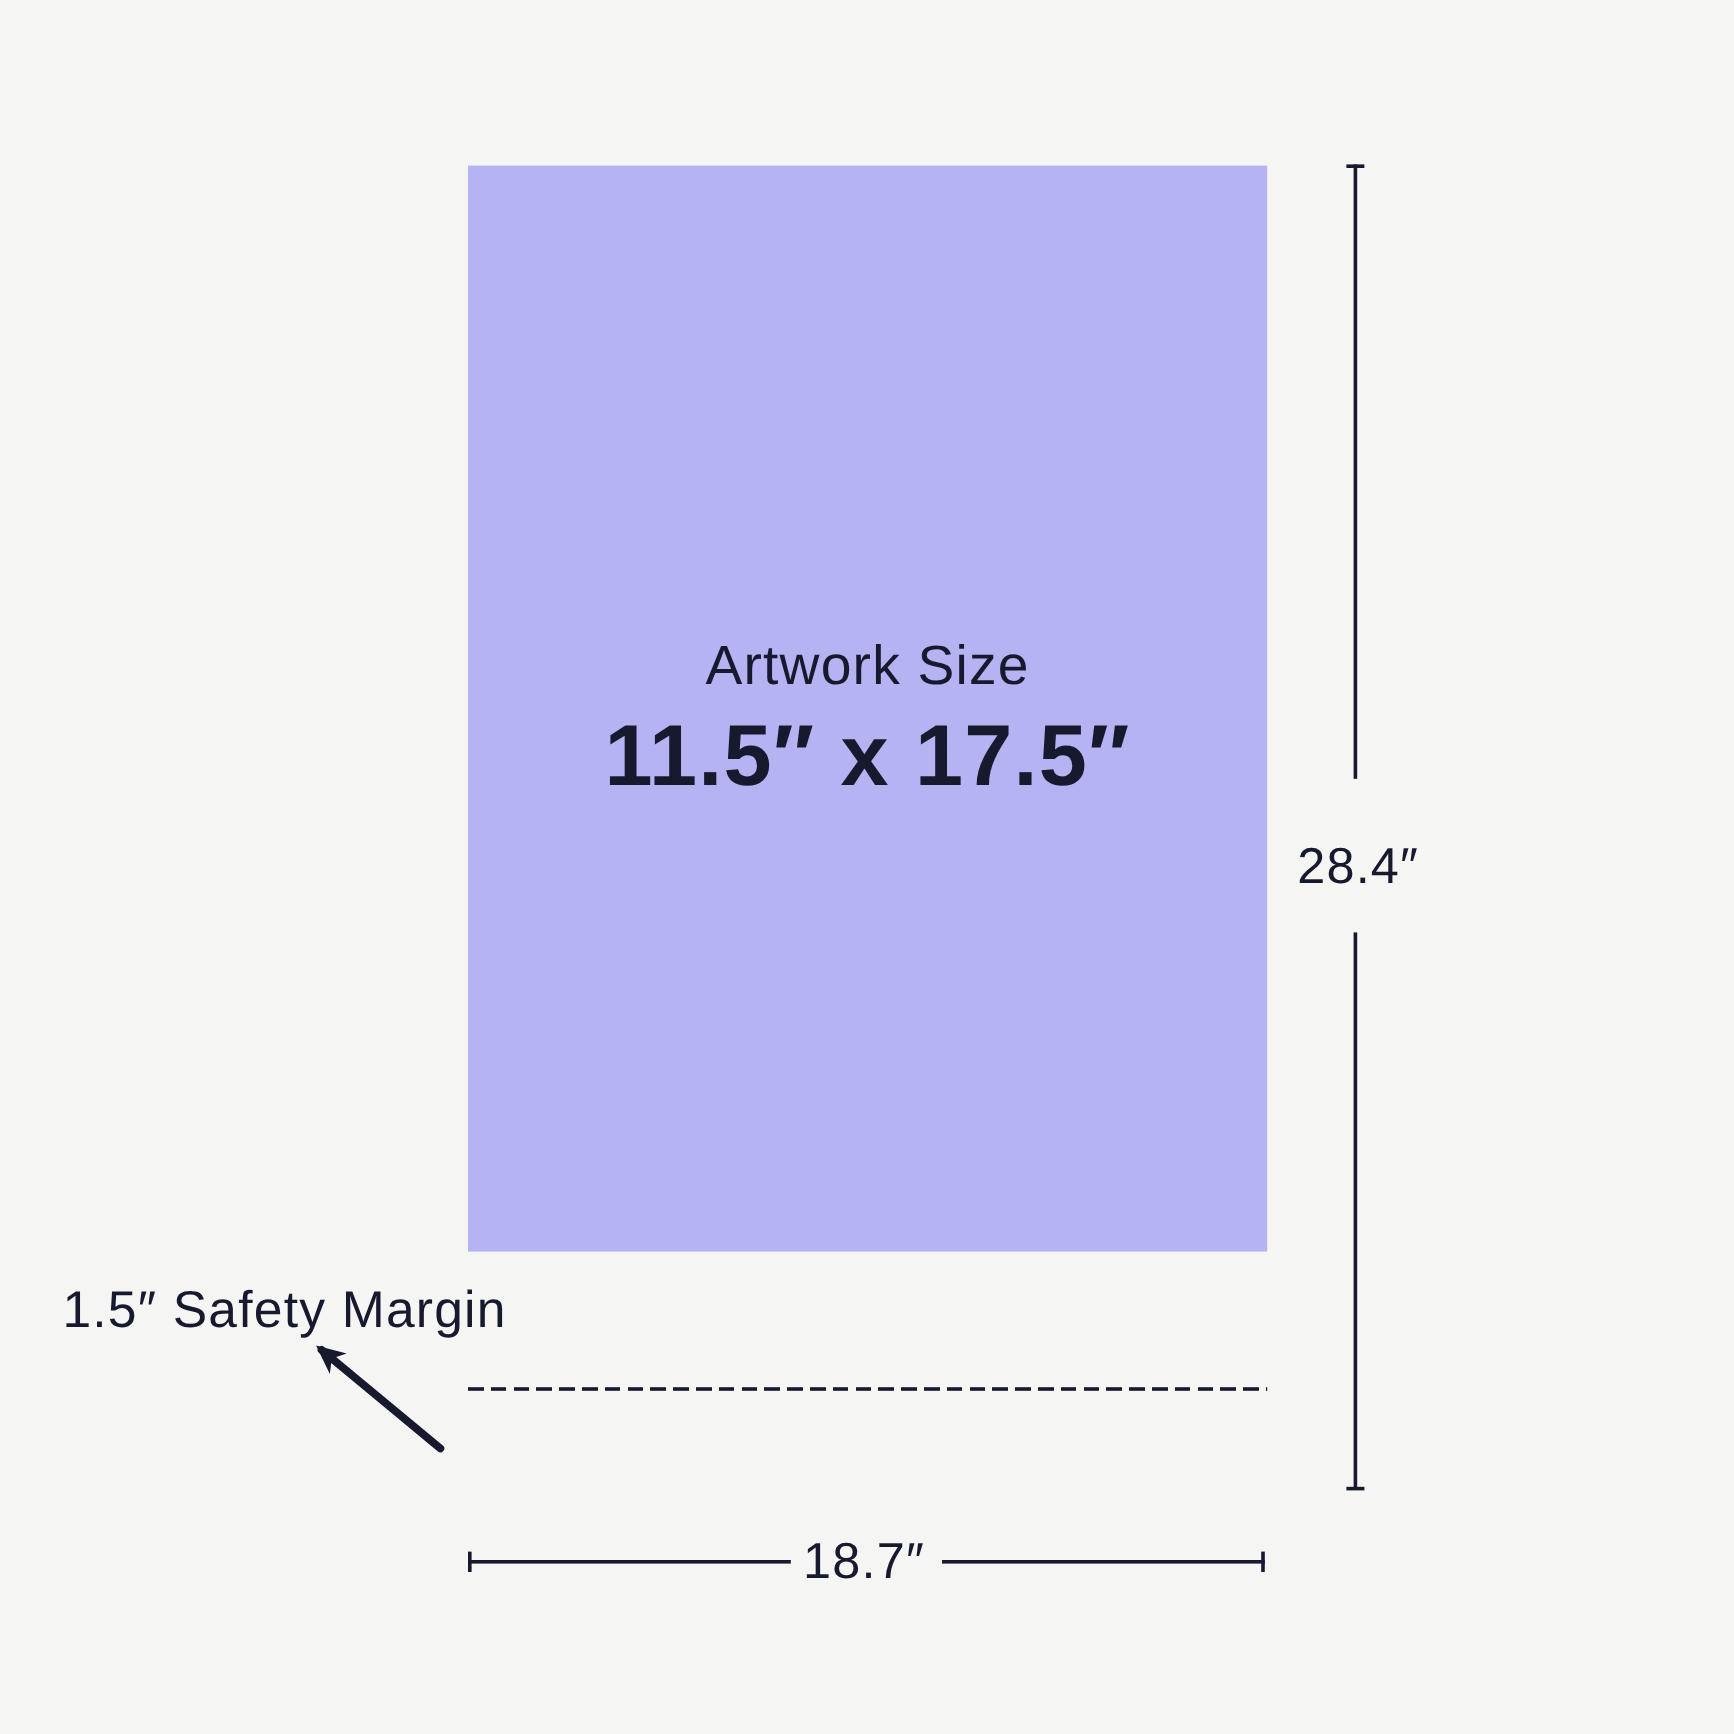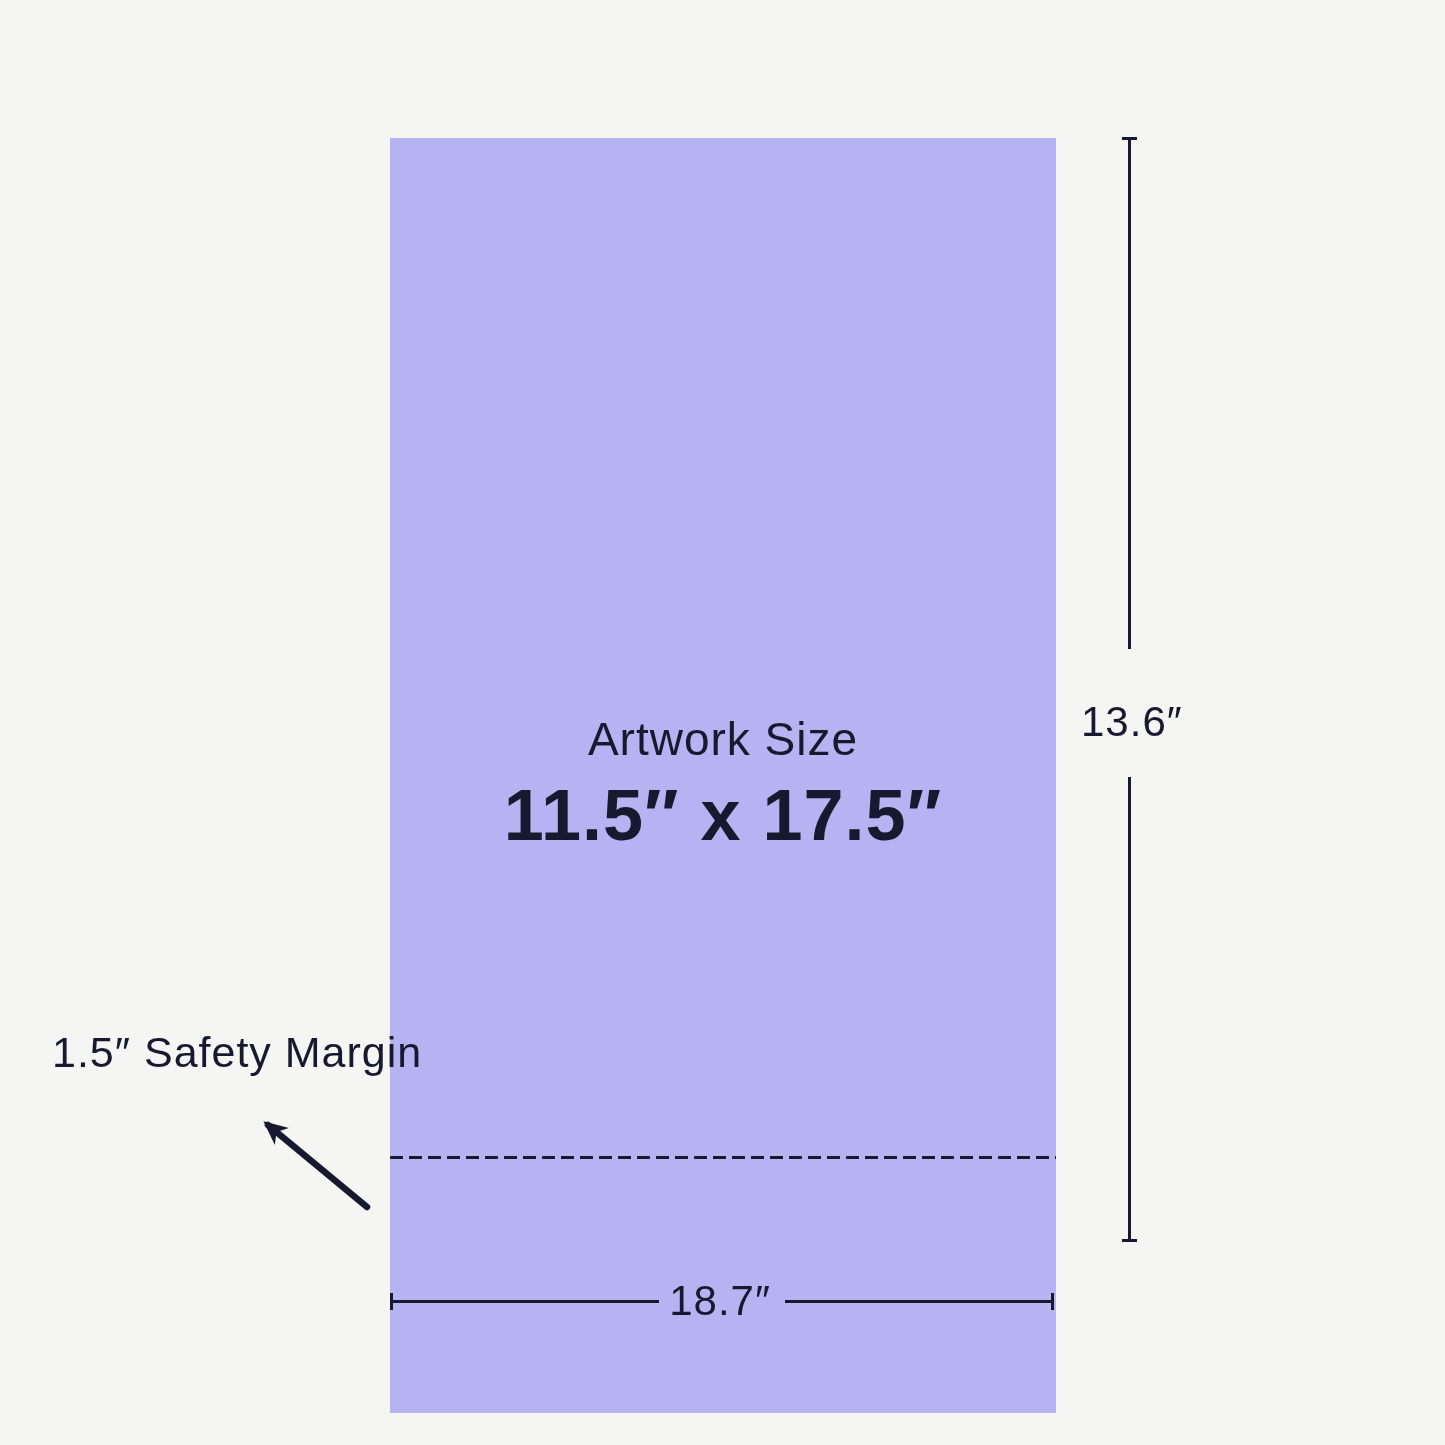--- a/index.html
+++ b/index.html
@@ -13,21 +13,21 @@
     background:var(--background);
     font-family:"Liberation Sans","DejaVu Sans",sans-serif;
     color:var(--ink);
     position:relative;
     overflow:hidden;
   }
   .canvas{position:absolute;inset:0;width:1445px;height:1445px;}
 
   
   .artwork-rect{
-    position:absolute;left:390px;top:138px;width:666px;height:1275px;
+    position:absolute;left:390px;top:138px;width:666px;height:905px;
     background:var(--artwork-fill);
     display:flex;align-items:center;justify-content:center;
   }
   .artwork-text{
     text-align:center;transform:translateY(10px);
   }
   .artwork-label{
     font-size:46px;font-weight:400;letter-spacing:1px;line-height:1.15;
   }
   .artwork-dims{
@@ -42,21 +42,21 @@
 
   
   .dim-seg{position:absolute;background:var(--ink);}
   .dim-label{
     position:absolute;font-size:42px;font-weight:400;letter-spacing:1px;
     text-align:center;line-height:46px;
   }
 
   
   .safety-label{
-    position:absolute;left:52px;top:1028px;
+    position:absolute;left:52px;top:1068px;
     font-size:43px;font-weight:400;letter-spacing:1px;line-height:48px;
     white-space:nowrap;
   }
   .safety-arrow{position:absolute;left:248px;top:1102px;width:130px;height:115px;}
 </style>
 </head>
 <body>
 
 <div class="canvas">
 
@@ -64,21 +64,21 @@
     <div class="artwork-text">
       <div class="artwork-label">Artwork Size</div>
       <div class="artwork-dims">11.5″ x 17.5″</div>
     </div>
     <div class="safety-dash"></div>
   </div>
 
   <div>
     <div class="dim-seg" style="left:1122px;top:137px;width:15px;height:3px;"></div>
     <div class="dim-seg" style="left:1128px;top:137px;width:3px;height:512px;"></div>
-    <div class="dim-label" style="left:1081px;top:699px;width:100px;">13.6″</div>
+    <div class="dim-label" style="left:1081px;top:699px;width:100px;">28.4″</div>
     <div class="dim-seg" style="left:1128px;top:777px;width:3px;height:464px;"></div>
     <div class="dim-seg" style="left:1122px;top:1239px;width:15px;height:3px;"></div>
   </div>
 
   <div>
     <div class="dim-seg" style="left:390px;top:1293px;width:3px;height:17px;"></div>
     <div class="dim-seg" style="left:390px;top:1300px;width:269px;height:3px;"></div>
     <div class="dim-label" style="left:660px;top:1278px;width:120px;">18.7″</div>
     <div class="dim-seg" style="left:785px;top:1300px;width:269px;height:3px;"></div>
     <div class="dim-seg" style="left:1051px;top:1293px;width:3px;height:17px;"></div>

